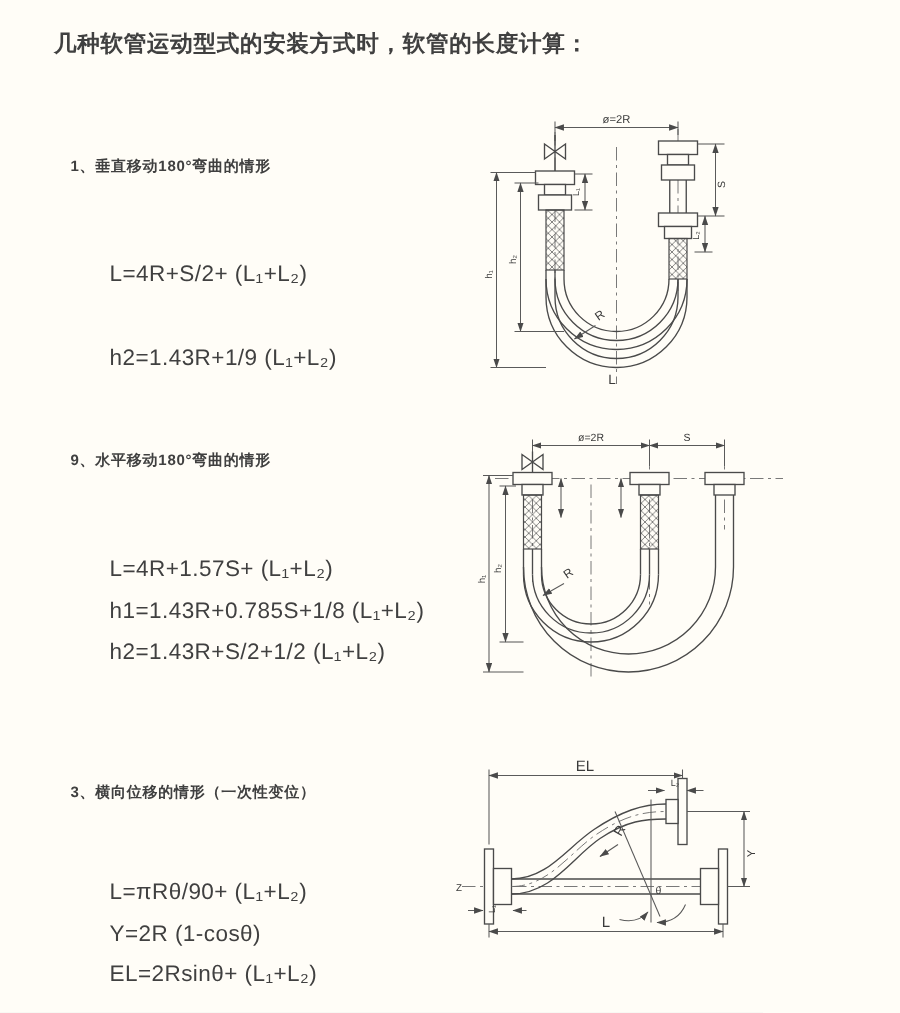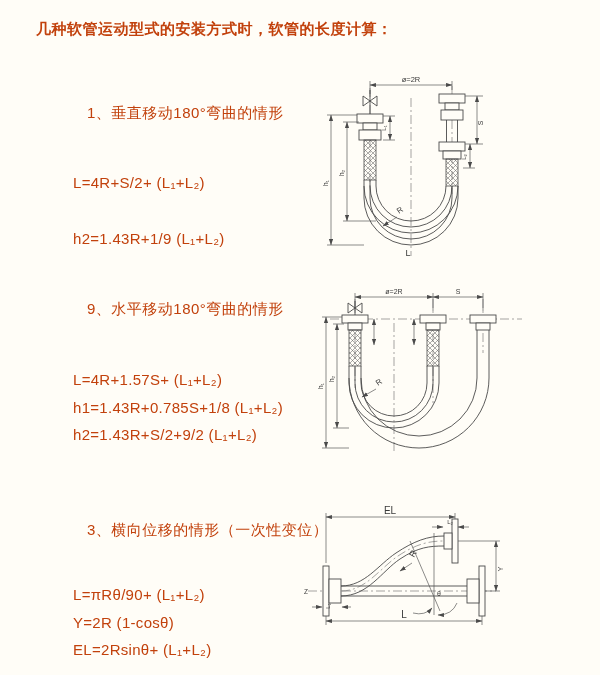--- a/index.html
+++ b/index.html
@@ -5,29 +5,29 @@
   html,body{margin:0;padding:0;}
   body{
     font-family:"Liberation Sans","DejaVu Sans",sans-serif;
     background:#e8e8e8;
   }
   .page{
     position:relative;
     width:600px;height:675px;
     background:#fffdf7;
     overflow:hidden;
-    color:#c2410c;
+    color:#404040;
   }
   .doc-title{
     position:absolute;left:36px;top:20px;
     font-size:15px;font-weight:700;letter-spacing:.5px;
   }
   .sec-heading{
     position:absolute;left:47px;
-    font-size:15px;font-weight:400;letter-spacing:.5px;margin-left:40px;
+    font-size:10px;font-weight:700;letter-spacing:.5px;
   }
   .formula{
     position:absolute;left:73px;
     font-size:15px;font-weight:500;letter-spacing:.3px;
     white-space:pre;
     margin-top:40px;
   }
   svg{position:absolute;overflow:visible;}
   svg text{
     font-family:"Liberation Sans","DejaVu Sans",sans-serif;
@@ -47,21 +47,21 @@
 
   <div class="doc-title">几种软管运动型式的安装方式时，软管的长度计算：</div>
 
   <div class="sec-heading" style="top:104px">1、垂直移动180°弯曲的情形</div>
   <div class="formula" style="top:134px">L=4R+S/2+ (L₁+L₂)</div>
   <div class="formula" style="top:190px">h2=1.43R+1/9 (L₁+L₂)</div>
 
   <div class="sec-heading" style="top:300px">9、水平移动180°弯曲的情形</div>
   <div class="formula" style="top:331px">L=4R+1.57S+ (L₁+L₂)</div>
   <div class="formula" style="top:359px">h1=1.43R+0.785S+1/8 (L₁+L₂)</div>
-  <div class="formula" style="top:386px">h2=1.43R+S/2+9/2 (L₁+L₂)</div>
+  <div class="formula" style="top:386px">h2=1.43R+S/2+1/2 (L₁+L₂)</div>
 
   <div class="sec-heading" style="top:521px">3、横向位移的情形（一次性变位）</div>
   <div class="formula" style="top:546px">L=πRθ/90+ (L₁+L₂)</div>
   <div class="formula" style="top:574px">Y=2R (1-cosθ)</div>
   <div class="formula" style="top:601px">EL=2Rsinθ+ (L₁+L₂)</div>
 
   <svg style="left:313px;top:68px" width="215" height="192" viewBox="0 0 215 192">
     <defs>
       <marker id="a1" markerWidth="10" markerHeight="8" refX="8.5" refY="3" orient="auto-start-reverse">
         <path d="M0,0 L9,3 L0,6 z" fill="#4a4a4a"></path>

